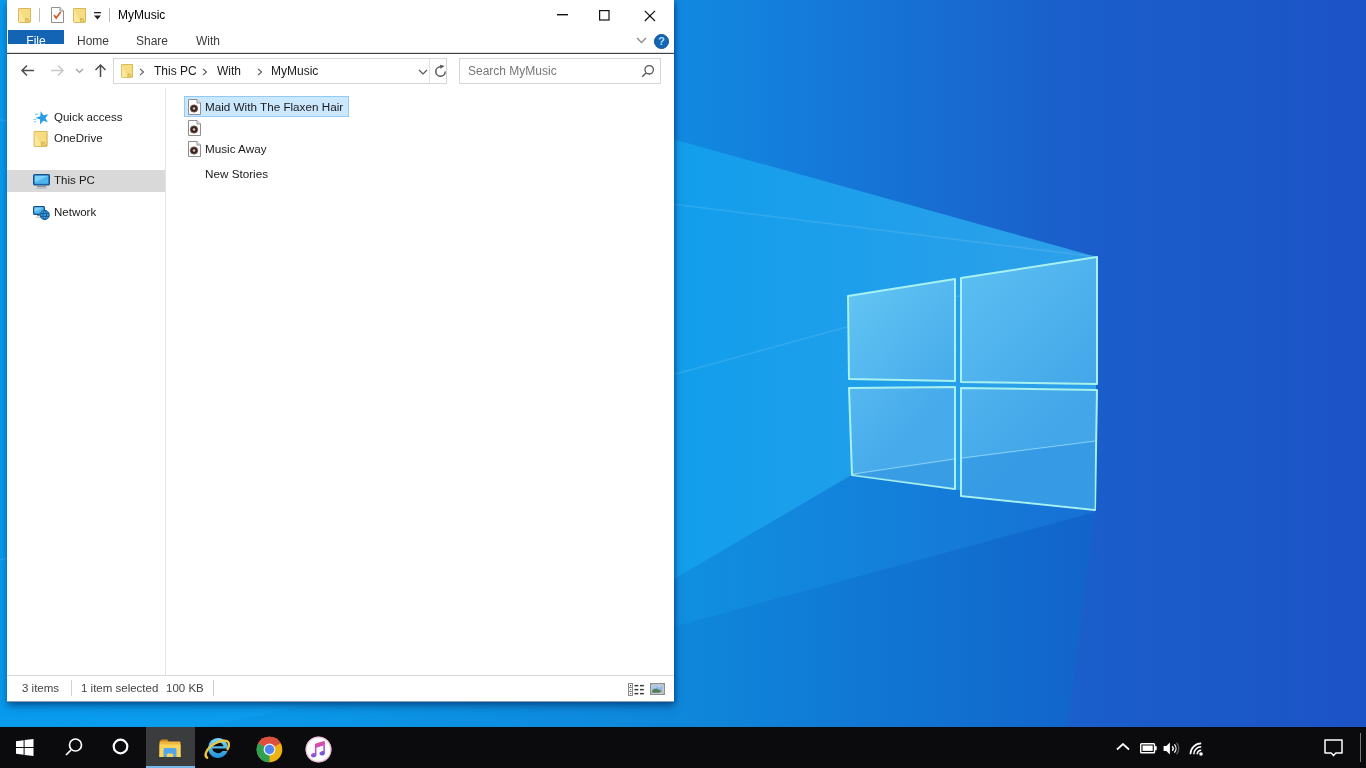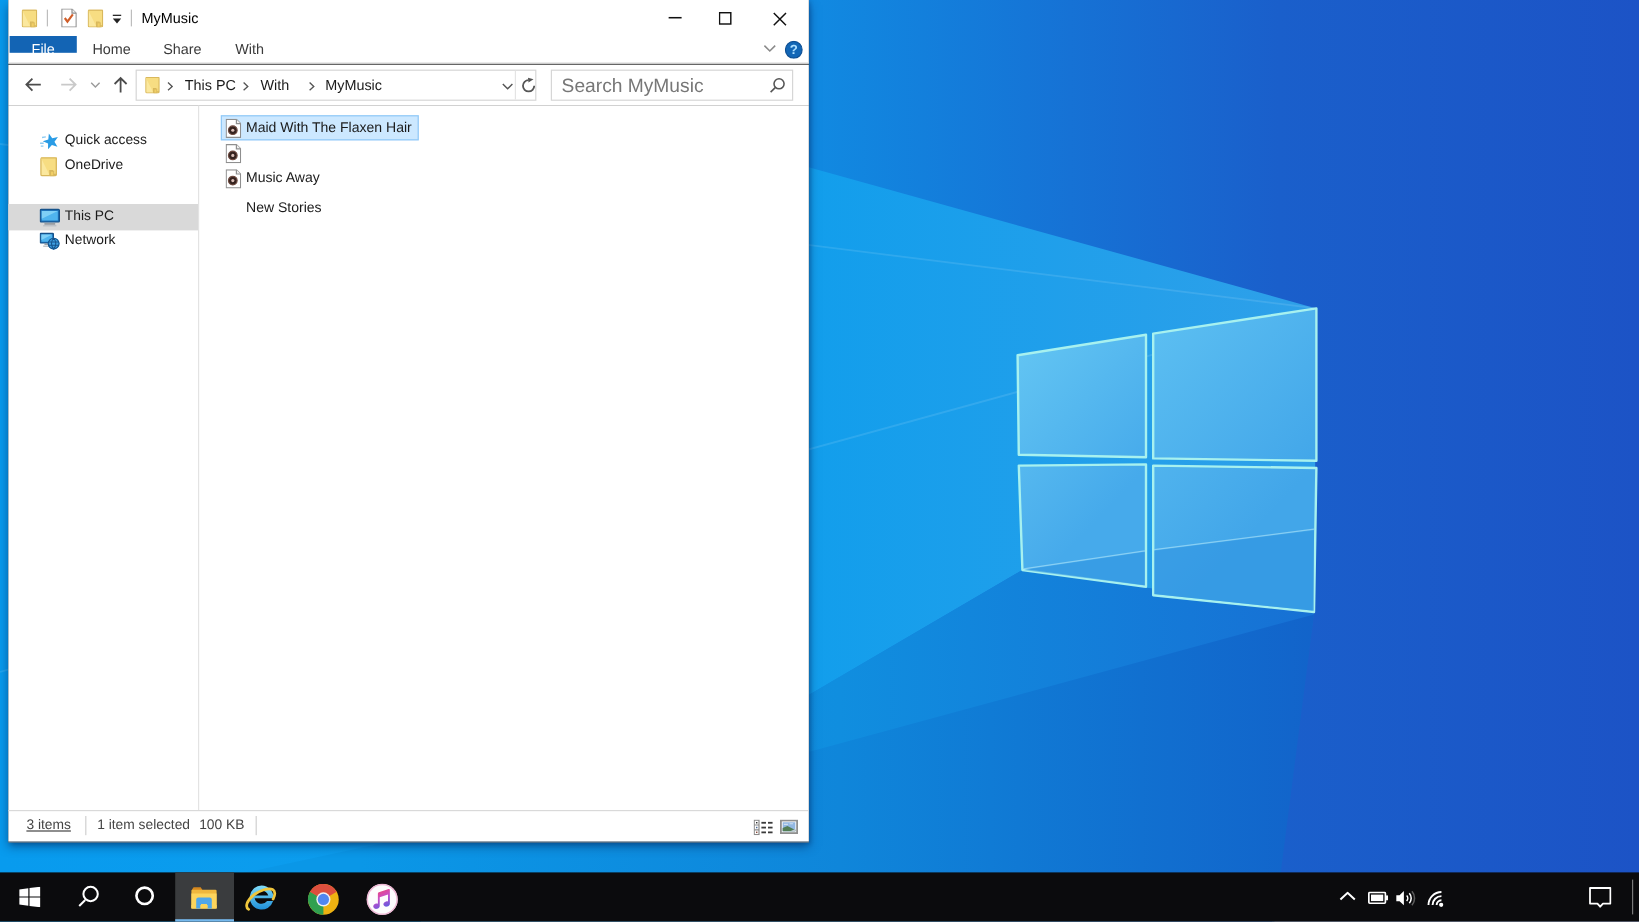--- a/index.html
+++ b/index.html
@@ -175,21 +175,21 @@
         </svg>
       <div class="abs" style="left:315px;top:0;width:1px;height:24px;background:#e4e4e4;"></div>
 
       <svg class="abs" style="left:320px;top:5px;" width="13" height="14" viewBox="0 0 13 14">
         <path d="M6.5,2.8 A4.7,4.7 0 1 0 11.2,7.5" fill="none" stroke="#555" stroke-width="1.5"></path>
         <path d="M6.0,0.8 L10.6,2.0 L6.4,4.7 z" fill="#555"></path>
       </svg>
     </div>
 
     <div class="abs" style="left:452px;top:4px;width:202px;height:26px;border:1px solid #d6d6d6;background:#fff;">
-      <div class="abs" style="left:8px;top:5px;font-size:16px;color:#777;">Search MyMusic</div>
+      <div class="abs" style="left:8px;top:5px;font-size:12px;color:#777;">Search MyMusic</div>
       <svg class="abs" style="left:181px;top:5px;" width="14" height="14" viewBox="0 0 14 14">
         <circle cx="8.2" cy="5.8" r="4.2" fill="none" stroke="#555" stroke-width="1.3"></circle>
         <line x1="5" y1="9" x2="1.2" y2="12.8" stroke="#555" stroke-width="1.3"></line>
       </svg>
     </div>
   </div>
 
   <div id="content">
     <div id="sidebar">
       <div class="sideitem" style="top:19px;">
@@ -214,21 +214,21 @@
       <div class="sideitem" style="top:82px;background:#d9d9d9;">
         <svg width="17" height="16" viewBox="0 0 17 16">
           <rect x="0.5" y="1.5" width="16" height="10.5" rx="0.8" fill="#1e71b8" stroke="#15528a"></rect>
           <rect x="1.8" y="2.8" width="13.4" height="8" fill="#4fb4ee"></rect>
           <path d="M1.8,2.8 h13.4 l-13.4,6.5 z" fill="#7fd0f6"></path>
           <rect x="4" y="13" width="9" height="1.2" fill="#8a9096"></rect>
           <rect x="3" y="14.6" width="11" height="1.2" fill="#b9bec4"></rect>
         </svg>
         <span class="lbl">This PC</span>
       </div>
-      <div class="sideitem" style="top:102px;">
+      <div class="sideitem" style="top:114px;">
         <svg width="17" height="16" viewBox="0 0 17 16">
           <rect x="0.5" y="1.5" width="11" height="8" rx="0.6" fill="#1e71b8" stroke="#15528a"></rect>
           <rect x="1.5" y="2.5" width="9" height="6" fill="#4fb4ee"></rect>
           <path d="M1.5,2.5 h9 l-9,4.5 z" fill="#7fd0f6"></path>
           <rect x="4" y="10" width="4" height="1" fill="#8a9096"></rect>
           <rect x="3" y="11.6" width="6" height="1.1" fill="#b9bec4"></rect>
           <circle cx="11.7" cy="10" r="4.9" fill="#3e9fe2"></circle>
           <circle cx="11.7" cy="10" r="4.5" fill="none" stroke="#16548c" stroke-width="0.9"></circle>
           <path d="M7.4,8.6 h8.6 M7.4,11.4 h8.6 M11.7,5.5 c-2.4,2.4 -2.4,6.6 0,9 c2.4,-2.4 2.4,-6.6 0,-9 z" fill="none" stroke="#16548c" stroke-width="0.9"></path>
         </svg>
@@ -257,21 +257,21 @@
       <path d="M0.5,0.5 h8.5 l3.5,3.5 v11.5 h-12 z" fill="#fff" stroke="#8f8f8f"></path>
       <path d="M9,0.5 v3.5 h3.5" fill="#f0f0f0" stroke="#8f8f8f"></path>
       <circle cx="6" cy="9.5" r="3.6" fill="#35231f"></circle>
       <circle cx="6" cy="9.5" r="3.6" fill="none" stroke="#6e4a40" stroke-width="1"></circle>
       <circle cx="6" cy="9.5" r="1.3" fill="#d8bdb6"></circle>
     </svg>
     <div class="fname" style="top:54px;">Music Away</div>
   </div>
 
   <div id="statusbar">
-    <span class="abs" style="left:15px;top:6px;text-decoration:underline;">3 items</span>
+    <span class="abs" style="left:15px;top:6px;">3 items</span>
     <div class="abs" style="left:64px;top:4px;width:1px;height:16px;background:#d0d0d0;"></div>
     <span class="abs" style="left:74px;top:6px;text-align:right;">1 item selected</span>
     <span class="abs" style="left:159px;top:6px;">100 KB</span>
     <div class="abs" style="left:206px;top:4px;width:1px;height:16px;background:#d0d0d0;"></div>
     <svg class="abs" style="left:621px;top:7px;" width="17" height="13" viewBox="0 0 17 13">
       <rect x="0.5" y="0.5" width="4" height="12" fill="#fff" stroke="#8a8a8a"></rect>
       <line x1="0.5" y1="4.5" x2="4.5" y2="4.5" stroke="#8a8a8a"></line>
       <line x1="0.5" y1="8.5" x2="4.5" y2="8.5" stroke="#8a8a8a"></line>
       <rect x="2" y="2" width="1.2" height="1.2" fill="#333"></rect>
       <rect x="2" y="6" width="1.2" height="1.2" fill="#4a6a9a"></rect>

